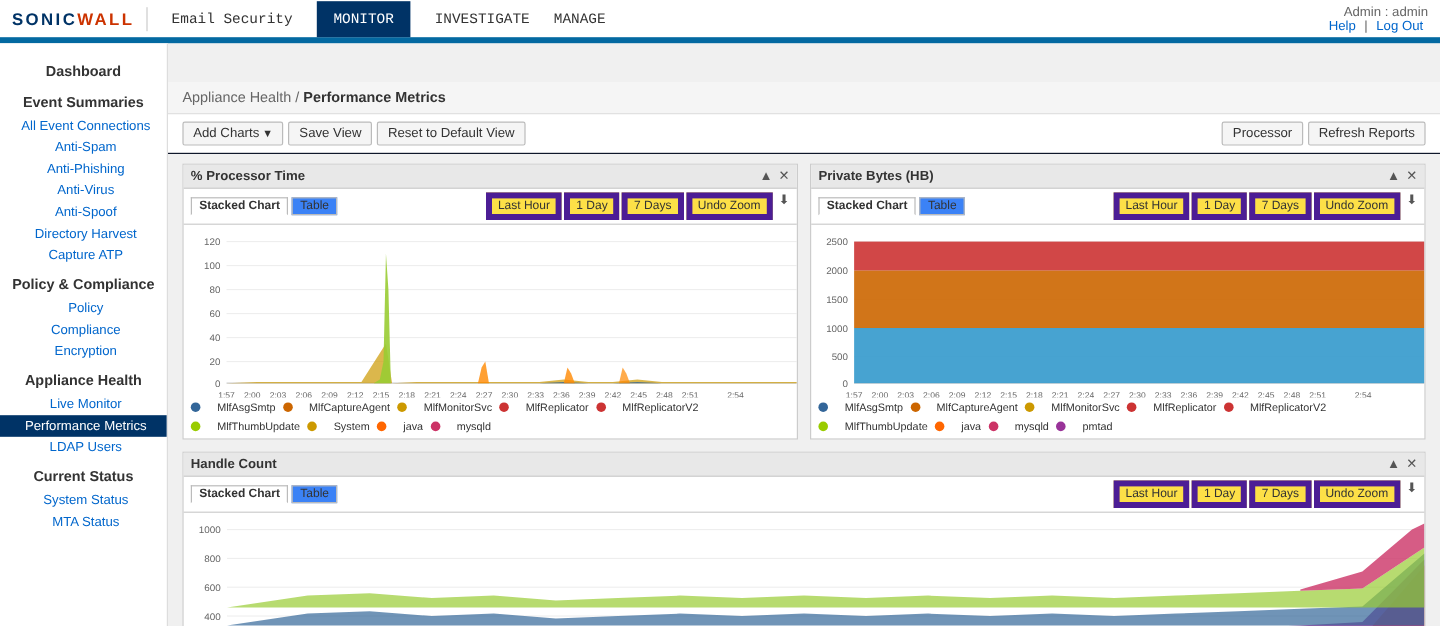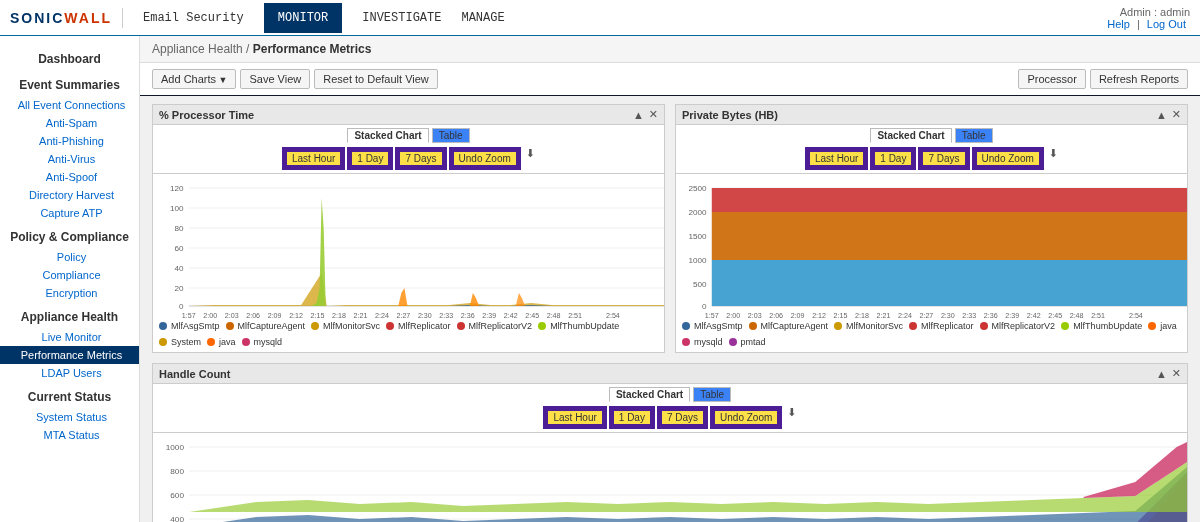--- a/index.html
+++ b/index.html
@@ -1,20 +1,20 @@
 <!DOCTYPE html>
 <html><head>
   <meta charset="utf-8">
   <style>
     * { box-sizing: border-box; margin: 0; padding: 0; }
     body { font-family: Arial, sans-serif; font-size: 11px; background: #f0f0f0; color: #333; }
 
     
     #topnav {
-      display: flex; align-items: center; background: #fff; border-bottom: 1px solid #0369a1;
+      display: flex; align-items: center; background: #fff; border-bottom: 5px solid #0369a1;
       padding: 12px 10px; height: 36px;
     }
     .nav-link { font-size: 12px; color: #333; margin: 0 10px; cursor: pointer; text-decoration: none; font-family: Liberation Mono, monospace; }
     .nav-link.active { background: #003366; color: #fff; padding: 8px 14px; }
     .nav-spacer { flex: 1; }
     .admin-info { font-size: 11px; color: #666; text-align: right; }
     .admin-links { font-size: 11px; color: #666; }
     .admin-links a { color: #0066cc; text-decoration: none; margin: 0 4px; }
 
     
@@ -27,21 +27,21 @@
     }
     .sidebar-section-header {
       font-size: 12px; font-weight: bold; color: #333; padding: 8px 10px 4px;
     }
     .sidebar-item {
       font-size: 11px; color: #0066cc; padding: 3px 10px 3px 14px; cursor: pointer;
     }
     .sidebar-item.active { background: #003366; color: #fff; }
 
     
-    #main { flex: 1; overflow-y: auto; padding: 0; }
+    #main { flex: 1; overflow-y: auto; padding: 0; margin-top: 32px; }
 
     
     #content-header {
       background: #f5f5f5; border-bottom: 1px solid #ddd; padding: 6px 12px;
       font-size: 12px; color: #666;
     }
     #content-header span.current { color: #333; font-weight: bold; }
 
     
     #toolbar { padding: 6px 12px; background: #fff; border-bottom: 1px solid #0f172a; display: flex; align-items: center; gap: 4px; }
@@ -64,34 +64,34 @@
       border-bottom: 1px solid #ccc; justify-content: space-between;
     }
     .chart-title { font-size: 11px; font-weight: bold; color: #333; }
     .chart-controls { display: flex; align-items: center; gap: 2px; }
     .chart-btn {
       font-size: 10px; padding: 1px 5px; border: 5px solid #4c1d95;
       background: #fde047; cursor: pointer; color: #333;
     }
     .chart-icon { font-size: 11px; color: #555; cursor: pointer; margin-left: 3px; }
 
-    .chart-tabs { display: flex; align-items: center; padding: 3px 6px; border-bottom: 1px solid #ccc; gap: 4px; justify-content: space-between; flex-direction: column; }
+    .chart-tabs { display: flex; align-items: center; padding: 3px 6px; border-bottom: 1px solid #ccc; gap: 4px; justify-content: space-between; }
     .chart-tab { font-size: 10px; padding: 1px 6px; border: 1px solid #bbb; cursor: pointer; background: #3b82f6; }
     .chart-tab.active { background: #fff; border-bottom: 1px solid #fff; font-weight: bold; }
     .chart-tab-group { display: flex; gap: 3px; }
     .chart-time-btns { display: flex; gap: 2px; }
 
     .chart-body { position: relative; padding: 4px 0 0 0; }
 
     
     svg { display: block; }
 
     
     .chart-legend { display: flex; flex-wrap: wrap; gap: 6px; padding: 3px 6px 5px; font-size: 9px; align-items: center; }
-    .legend-item { display: flex; align-items: center; gap: 4px; }
+    .legend-item { display: flex; align-items: center; gap: 14px; }
     .legend-dot { width: 8px; height: 8px; border-radius: 50%; display: inline-block; }
 
     .sonicwall-logo { display: flex; align-items: center; }
     .sw-text { font-size: 14px; font-weight: 900; color: #003366; letter-spacing: 2px; }
     .sw-wall { color: #cc3300; }
   </style>
 </head>
 <body>
 
 <div id="topnav">

